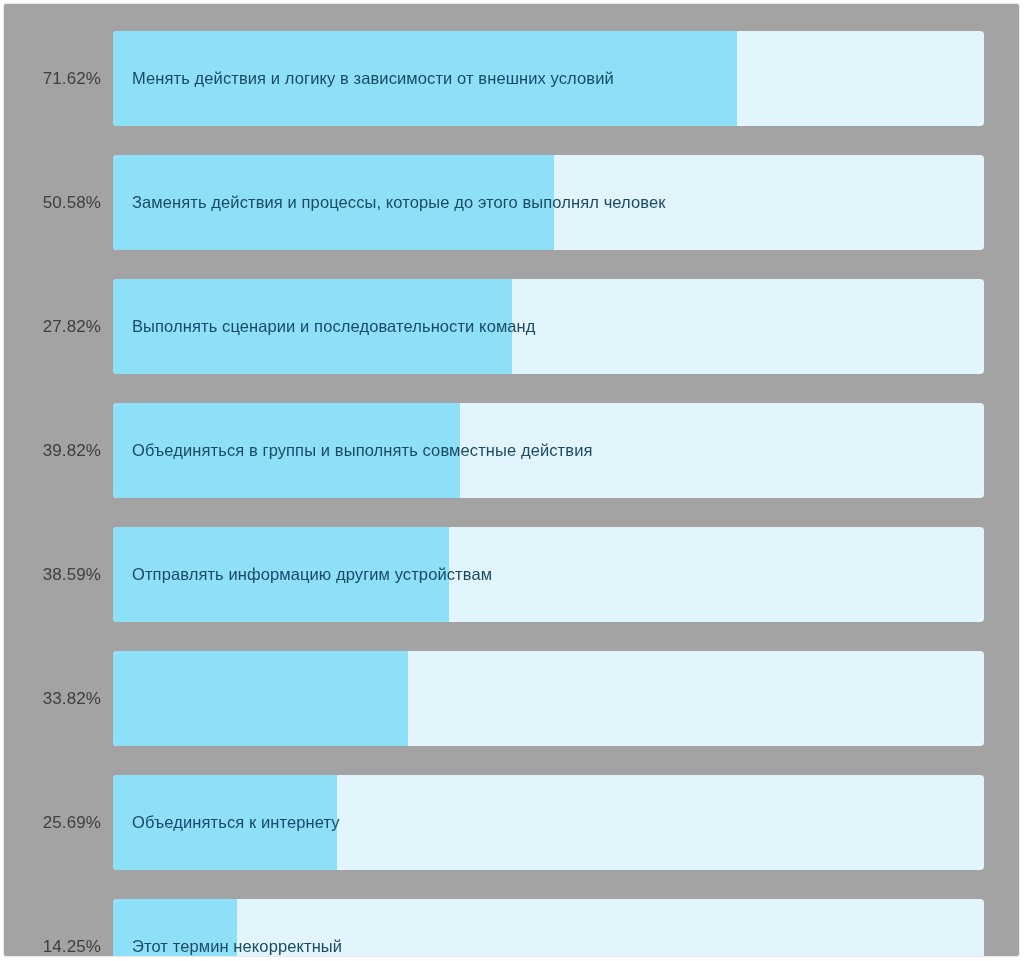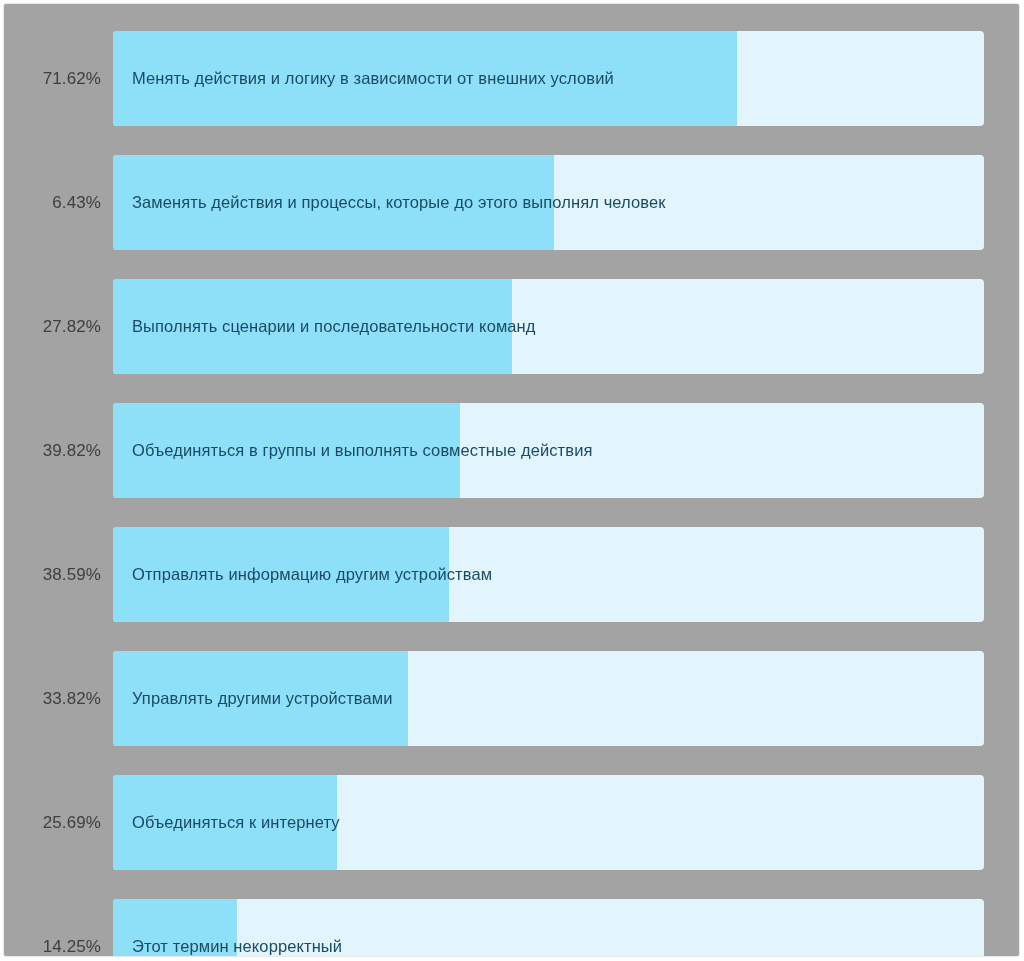--- a/index.html
+++ b/index.html
@@ -100,21 +100,21 @@
 <div id="chart-card">
   <div id="rows">
       <div class="bar-row">
         <div class="value-label">71.62%</div>
         <div class="bar-track">
           <div class="bar-fill" style="width: 71.62%; background: rgb(142, 224, 248);"></div>
           <div class="bar-text">Менять действия и логику в зависимости от внешних условий</div>
         </div>
       </div>
       <div class="bar-row">
-        <div class="value-label">6.43%</div>
+        <div class="value-label">50.58%</div>
         <div class="bar-track">
           <div class="bar-fill" style="width: 50.58%; background: rgb(142, 224, 248);"></div>
           <div class="bar-text">Заменять действия и процессы, которые до этого выполнял человек</div>
         </div>
       </div>
       <div class="bar-row">
         <div class="value-label">27.82%</div>
         <div class="bar-track">
           <div class="bar-fill" style="width: 45.81%; background: rgb(142, 224, 248);"></div>
           <div class="bar-text">Выполнять сценарии и последовательности команд</div>
@@ -131,21 +131,20 @@
         <div class="value-label">38.59%</div>
         <div class="bar-track">
           <div class="bar-fill" style="width: 38.59%; background: rgb(142, 224, 248);"></div>
           <div class="bar-text">Отправлять информацию другим устройствам</div>
         </div>
       </div>
       <div class="bar-row">
         <div class="value-label">33.82%</div>
         <div class="bar-track">
           <div class="bar-fill" style="width: 33.82%; background: rgb(142, 224, 248);"></div>
-          <div class="bar-text">Управлять другими устройствами</div>
         </div>
       </div>
       <div class="bar-row">
         <div class="value-label">25.69%</div>
         <div class="bar-track">
           <div class="bar-fill" style="width: 25.69%; background: rgb(142, 224, 248);"></div>
           <div class="bar-text">Объединяться к интернету</div>
         </div>
       </div>
       <div class="bar-row">

